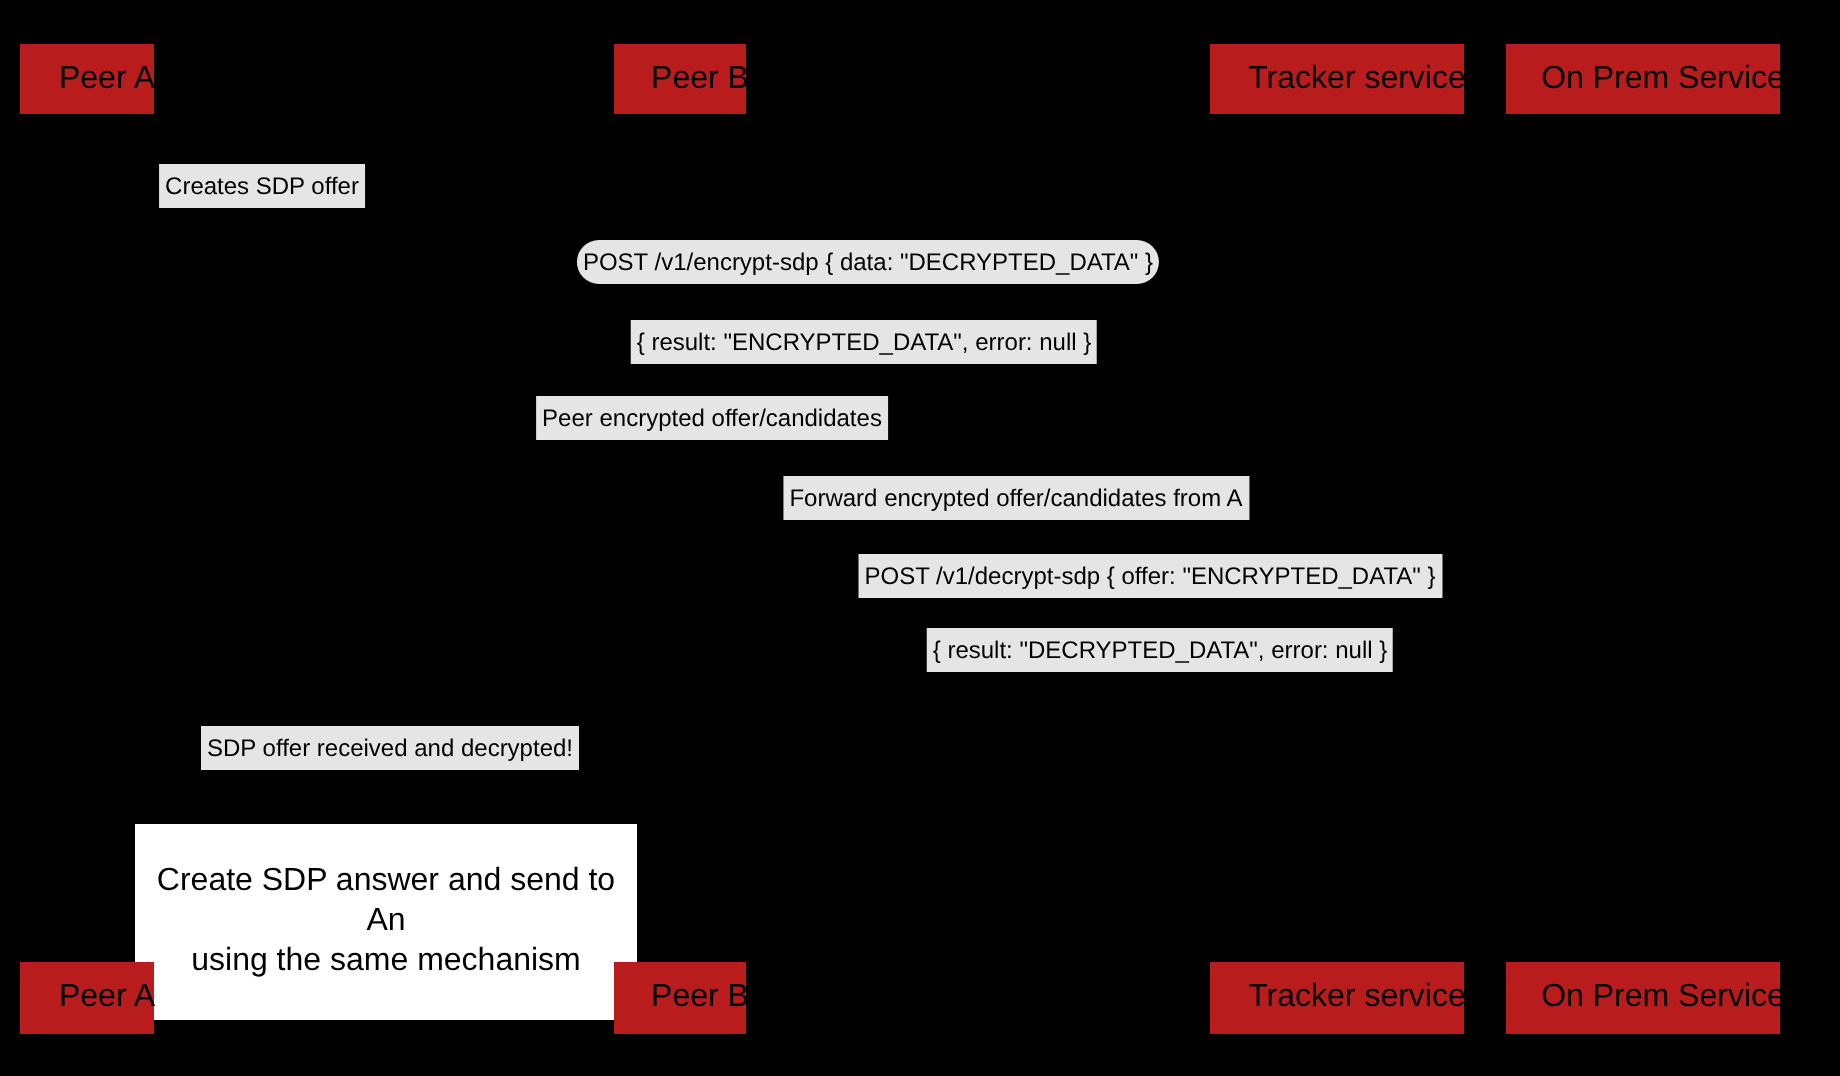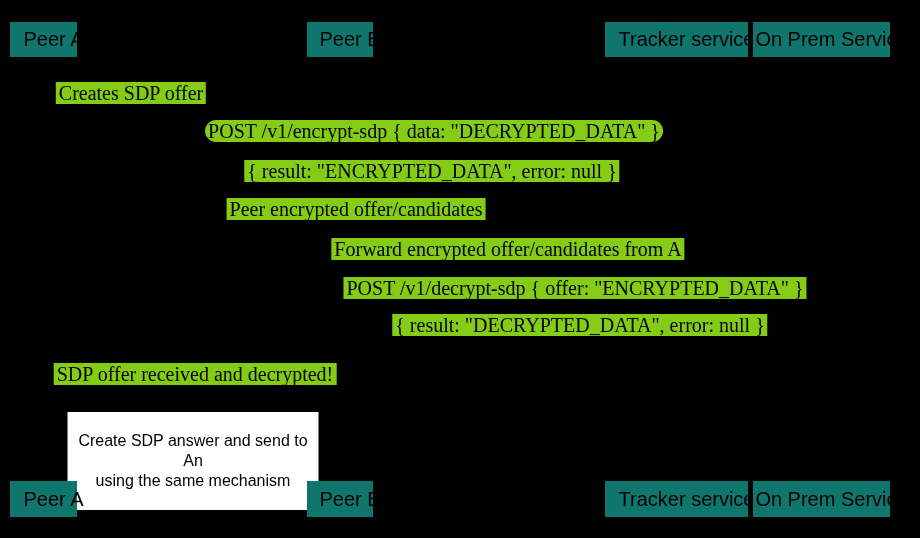--- a/index.html
+++ b/index.html
@@ -12,48 +12,47 @@
     width: 920px;
     height: 538px;
     background: #000000;
     overflow: hidden;
     font-family: "Liberation Sans", sans-serif;
   }
   
   .participant {
     position: absolute;
     height: 36px;
-    background: #0f766e;
+    background: #b91c1c;
     color: #000000;
     display: flex;
     align-items: center;
     justify-content: center;
-    font-size: 20px;
+    font-size: 16px;
     white-space: nowrap;
     box-sizing: border-box;
     padding-left: 20px;
   }
   .row-top    { top: 22px;  height: 35px; }
   .row-bottom { top: 481px; height: 36px; }
   .p-peer-a  { left: 10px;  width: 67px;  }
   .p-peer-b  { left: 307px; width: 66px;  }
-  .p-tracker { left: 605px; width: 143px; }
+  .p-tracker { left: 605px; width: 127px; }
   .p-onprem  { left: 753px; width: 137px; }
 
   
   .msg {
     position: absolute;
-    background: #84cc16;
+    background: #e5e5e5;
     color: #000000;
-    font-size: 20px;
+    font-size: 12px;
     line-height: 18px;
     padding: 2px 3px;
     white-space: nowrap;
     transform: translateX(-50%);
-    font-family: Liberation Serif, serif;
   }
   .m-creates-offer   { left: 131px; top: 82px;  }
   .m-post-encrypt    { left: 434px; top: 120px; border-radius: 11px; }
   .m-encrypt-result  { left: 432px; top: 160px; }
   .m-send-encrypted  { left: 356px; top: 198px; }
   .m-forward-offer   { left: 508px; top: 238px; }
   .m-post-decrypt    { left: 575px; top: 277px; }
   .m-decrypt-result  { left: 580px; top: 314px; }
   .m-offer-received  { left: 195px; top: 363px; }
 

